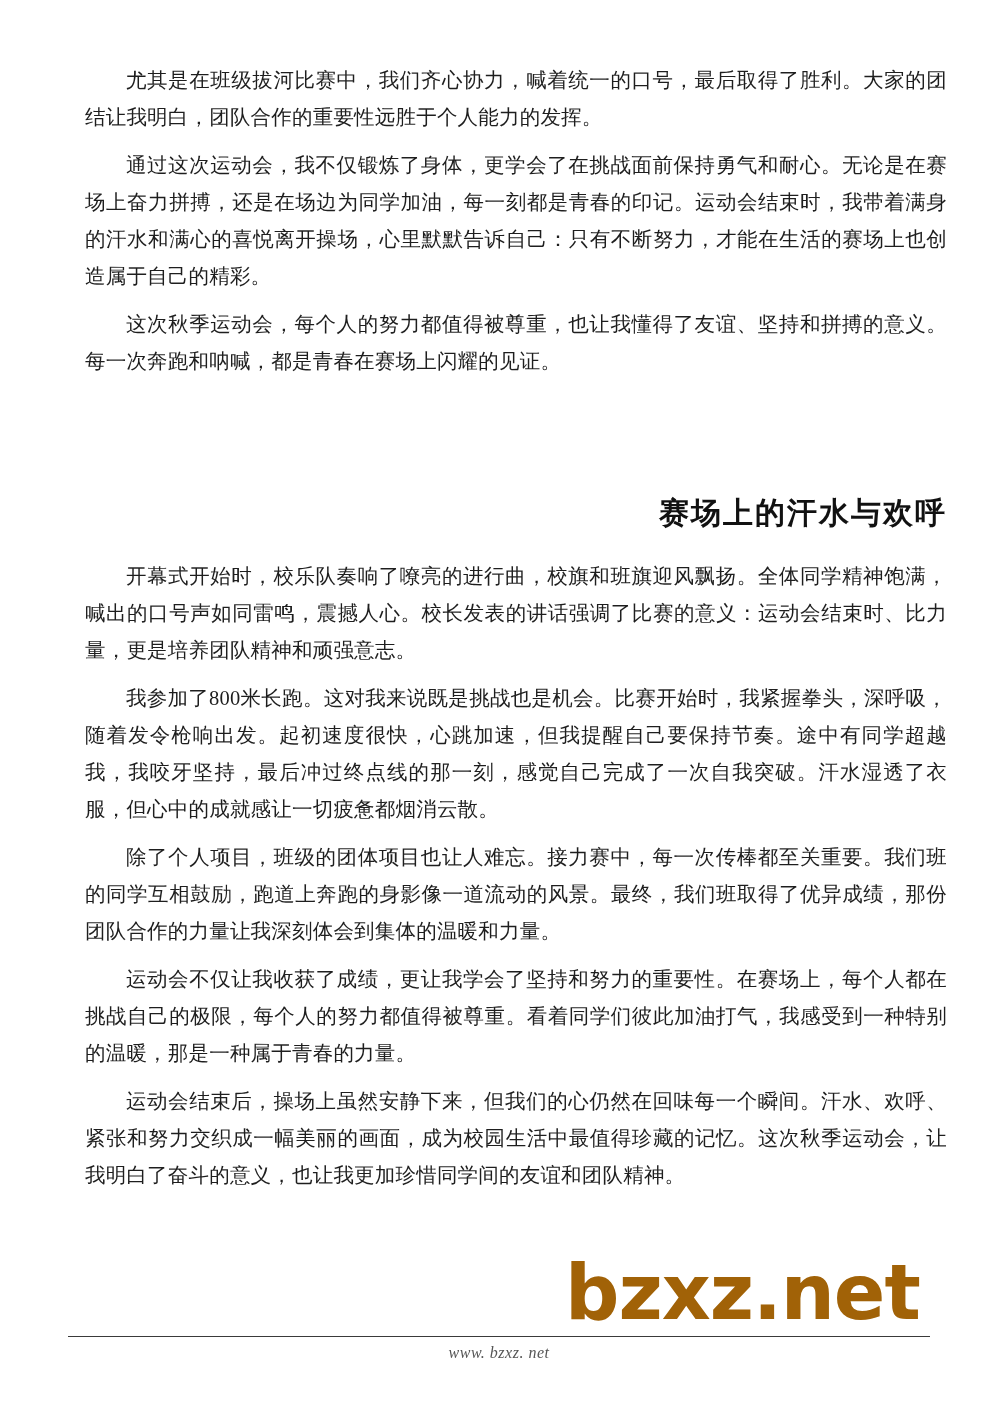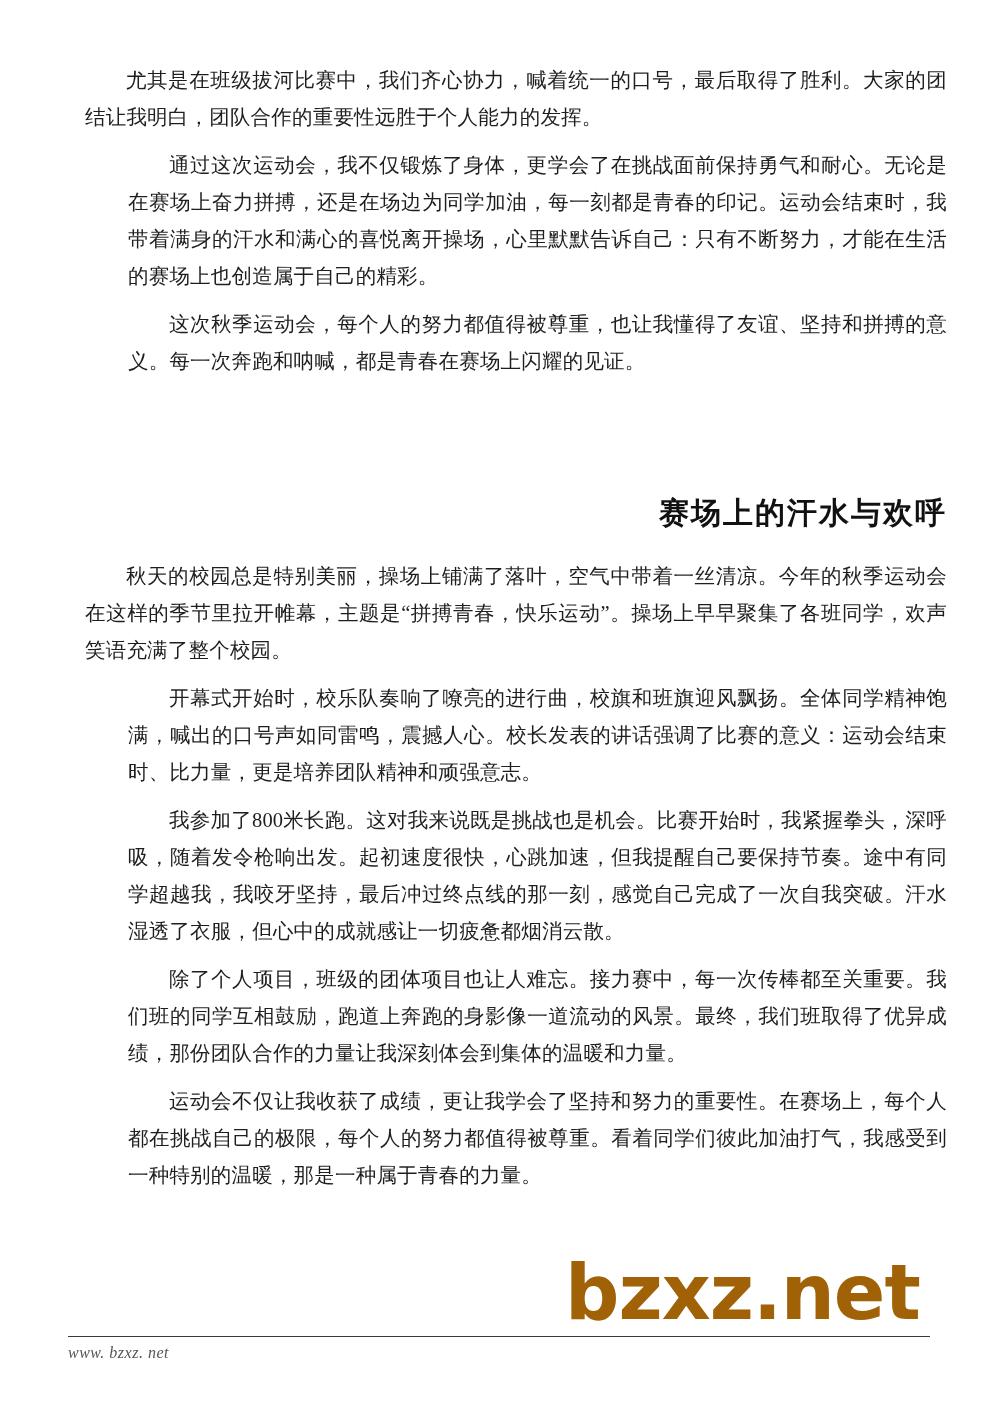--- a/index.html
+++ b/index.html
@@ -58,21 +58,20 @@
     line-height: 37px;
     text-align: justify;
     text-justify: inter-ideograph;
     text-indent: 41px;
     color: #1e1e1e;
     letter-spacing: 0.2px;
   }
 
   .para + .para {
     margin-top: 11px;
-    margin-left: 43px;
   }
 
   
   #title-gap {
     height: 112px;
   }
 
   #doc-title {
     margin: 0;
     padding: 0;
@@ -97,21 +96,21 @@
     width: 862px;
     z-index: 3;
   }
   #footer-rule {
     width: 862px;
     height: 0;
     border-top: 1.4px solid #3a3a3a;
   }
   #footer-text {
     margin-top: 6px;
-    text-align: left;
+    text-align: center;
     font-family: "Liberation Serif", "DejaVu Serif", serif;
     font-style: italic;
     font-size: 16px;
     line-height: 20px;
     color: #555555;
     letter-spacing: 0.5px;
     white-space: pre;
   }
 </style>
 </head>
@@ -126,25 +125,25 @@
     <p class="para">尤其是在班级拔河比赛中，我们齐心协力，喊着统一的口号，最后取得了胜利。大家的团结让我明白，团队合作的重要性远胜于个人能力的发挥。</p>
     <p class="para">通过这次运动会，我不仅锻炼了身体，更学会了在挑战面前保持勇气和耐心。无论是在赛场上奋力拼搏，还是在场边为同学加油，每一刻都是青春的印记。运动会结束时，我带着满身的汗水和满心的喜悦离开操场，心里默默告诉自己：只有不断努力，才能在生活的赛场上也创造属于自己的精彩。</p>
     <p class="para">这次秋季运动会，每个人的努力都值得被尊重，也让我懂得了友谊、坚持和拼搏的意义。每一次奔跑和呐喊，都是青春在赛场上闪耀的见证。</p>
 
     <div id="title-gap"></div>
 
     <h1 id="doc-title">赛场上的汗水与欢呼</h1>
 
     <div id="title-after-gap"></div>
 
-    <p class="para">秋天的校园总是特别美丽，操场上铺满了落叶，空气中带着一丝清凉。今年的秋季运动会在这样的季节里拉开帷幕，主题是“拼搏青春，快乐运动”。操场上早早聚集了各班同学，欢声笑语充满了整个校园。</p>
     <p class="para">开幕式开始时，校乐队奏响了嘹亮的进行曲，校旗和班旗迎风飘扬。全体同学精神饱满，喊出的口号声如同雷鸣，震撼人心。校长发表的讲话强调了比赛的意义：运动会结束时、比力量，更是培养团队精神和顽强意志。</p>
     <p class="para">我参加了800米长跑。这对我来说既是挑战也是机会。比赛开始时，我紧握拳头，深呼吸，随着发令枪响出发。起初速度很快，心跳加速，但我提醒自己要保持节奏。途中有同学超越我，我咬牙坚持，最后冲过终点线的那一刻，感觉自己完成了一次自我突破。汗水湿透了衣服，但心中的成就感让一切疲惫都烟消云散。</p>
     <p class="para">除了个人项目，班级的团体项目也让人难忘。接力赛中，每一次传棒都至关重要。我们班的同学互相鼓励，跑道上奔跑的身影像一道流动的风景。最终，我们班取得了优异成绩，那份团队合作的力量让我深刻体会到集体的温暖和力量。</p>
     <p class="para">运动会不仅让我收获了成绩，更让我学会了坚持和努力的重要性。在赛场上，每个人都在挑战自己的极限，每个人的努力都值得被尊重。看着同学们彼此加油打气，我感受到一种特别的温暖，那是一种属于青春的力量。</p>
+    <p class="para">运动会结束后，操场上虽然安静下来，但我们的心仍然在回味每一个瞬间。汗水、欢呼、紧张和努力交织成一幅美丽的画面，成为校园生活中最值得珍藏的记忆。这次秋季运动会，让我明白了奋斗的意义，也让我更加珍惜同学间的友谊和团队精神。</p>
 
   </div>
 
   <div id="footer">
     <div id="footer-rule"></div>
     <div id="footer-text">www. bzxz. net</div>
   </div>
 
 </div>
 

